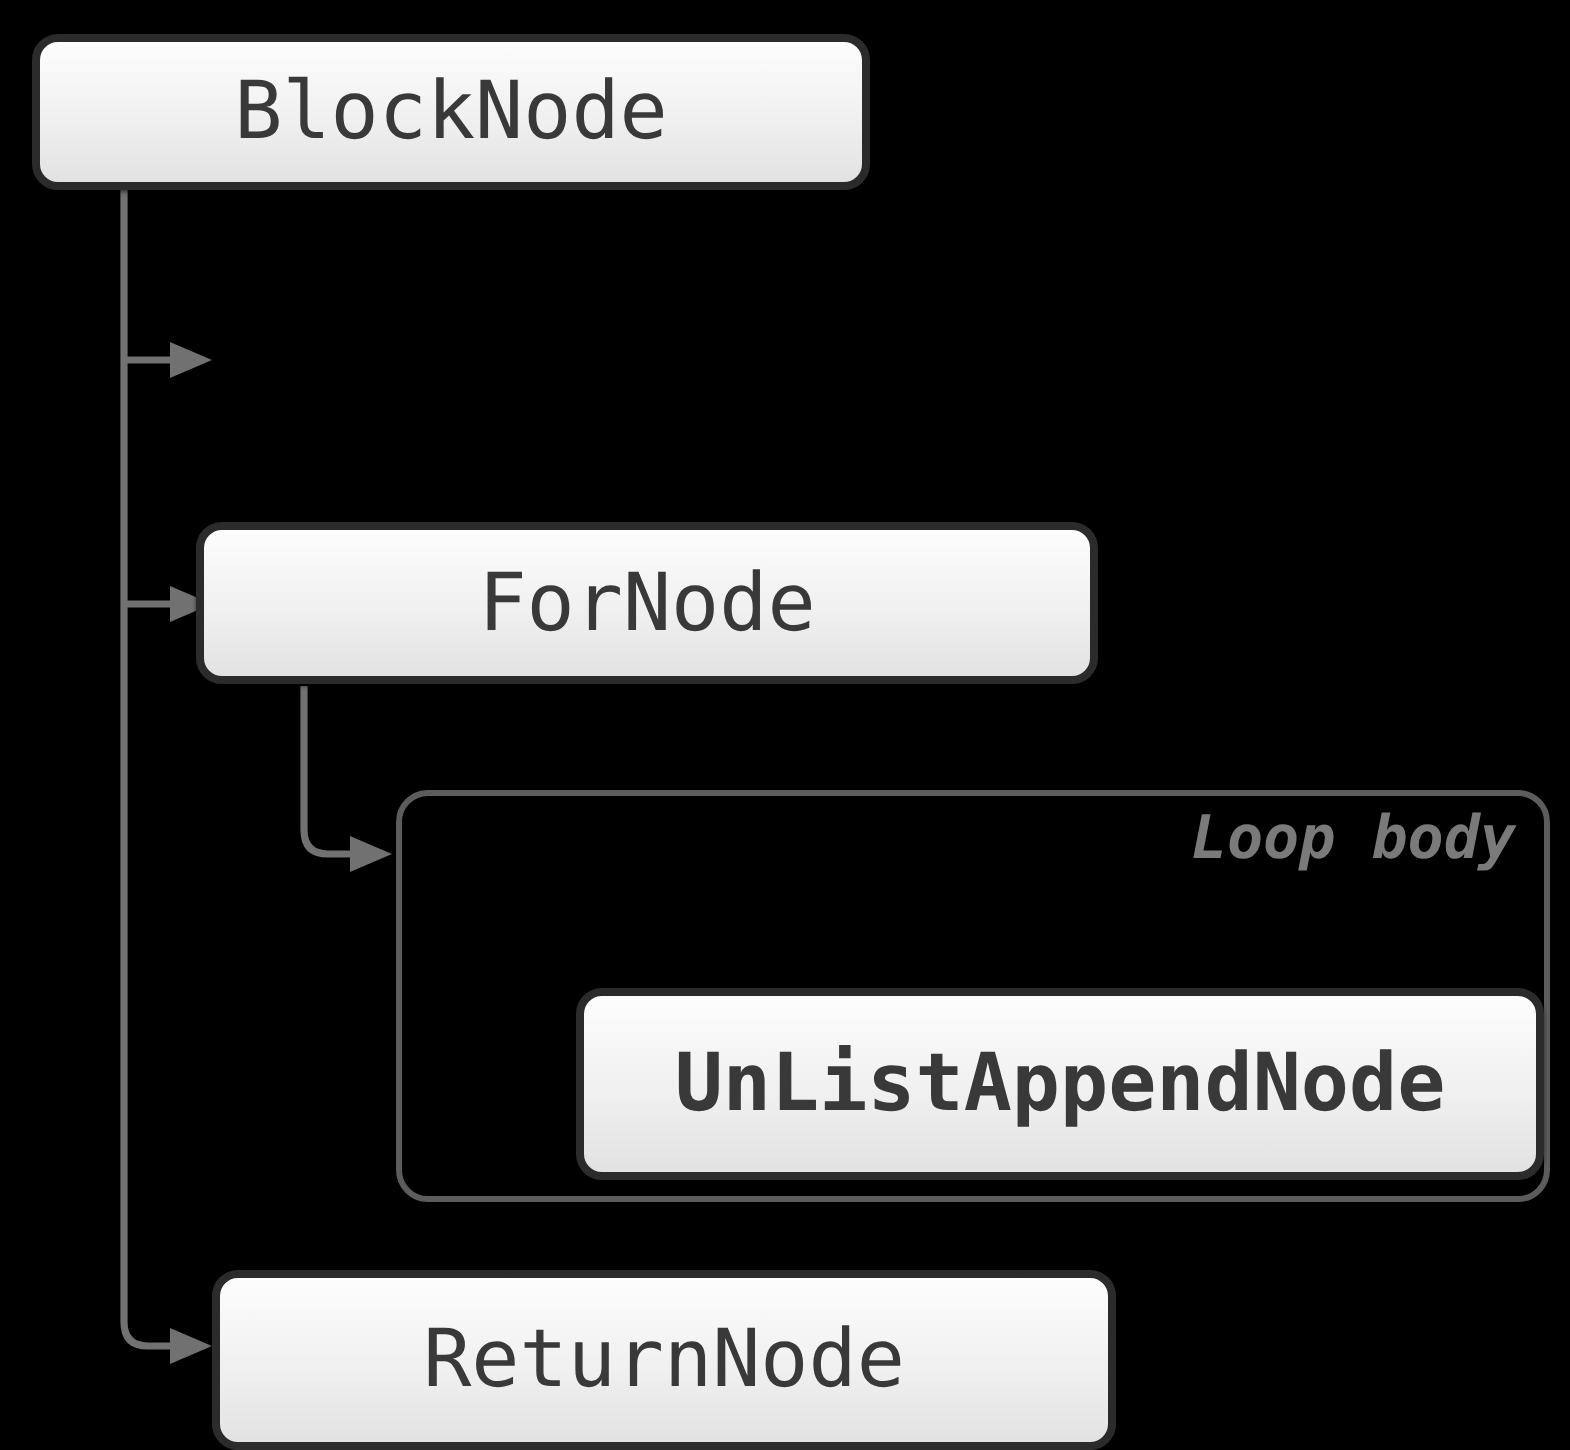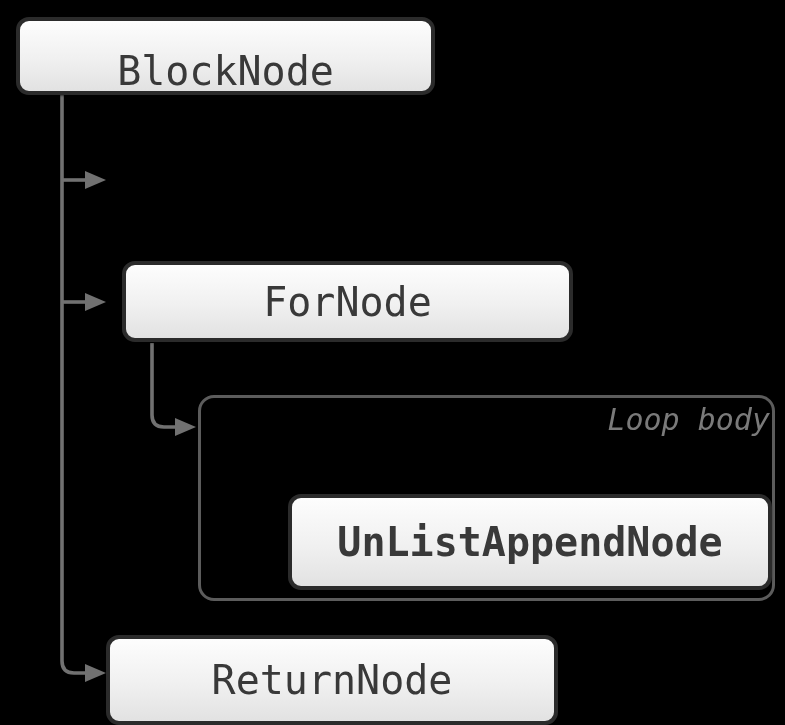--- a/index.html
+++ b/index.html
@@ -32,46 +32,46 @@
     align-items: center;
     justify-content: center;
     color: var(--node-text, #393939);
     font-size: 40px;
     line-height: 1;
     box-shadow: 0 1px 2px rgba(0,0,0,0.55);
   }
   .node.bold { font-weight: bold; }
   .node .label { white-space: nowrap; }
 
-  #node-block          { left: 16px;  top: 17px;  width: 419px; height: 78px; align-items: flex-end; }
+  #node-block          { left: 16px;  top: 17px;  width: 419px; height: 78px; }
   #node-unlist-literal { left: 108px; top: 140px; width: 449px; height: 80px; }
-  #node-for            { left: 122px; top: 261px; width: 451px; height: 81px; }
+  #node-for            { left: 98px; top: 261px; width: 451px; height: 81px; }
   #node-unlist-append  { left: 288px; top: 494px; width: 484px; height: 96px; }
   #node-return         { left: 106px; top: 635px; width: 452px; height: 90px; }
 
   #cluster-loop-body {
     position: absolute;
     z-index: 1;
     box-sizing: border-box;
     left: 198px;
     top: 395px;
     width: 577px;
     height: 206px;
     border: 3px solid var(--cluster-border, #5c5c5c);
     border-radius: 16px;
     background: transparent;
   }
   #cluster-loop-body .cluster-label {
     position: absolute;
     top: 7px;
-    right: 2px;
+    right: 14px;
     color: var(--cluster-label, #7a7a7a);
     font-size: 30px;
     font-style: italic;
-    font-weight: normal;
+    font-weight: bold;
     line-height: 1;
     white-space: nowrap;
   }
   .edge-line {
     fill: none;
     stroke: var(--connector, #717171);
     stroke-width: 3.6px;
   }
   .edge-arrowhead {
     fill: var(--connector, #717171);

